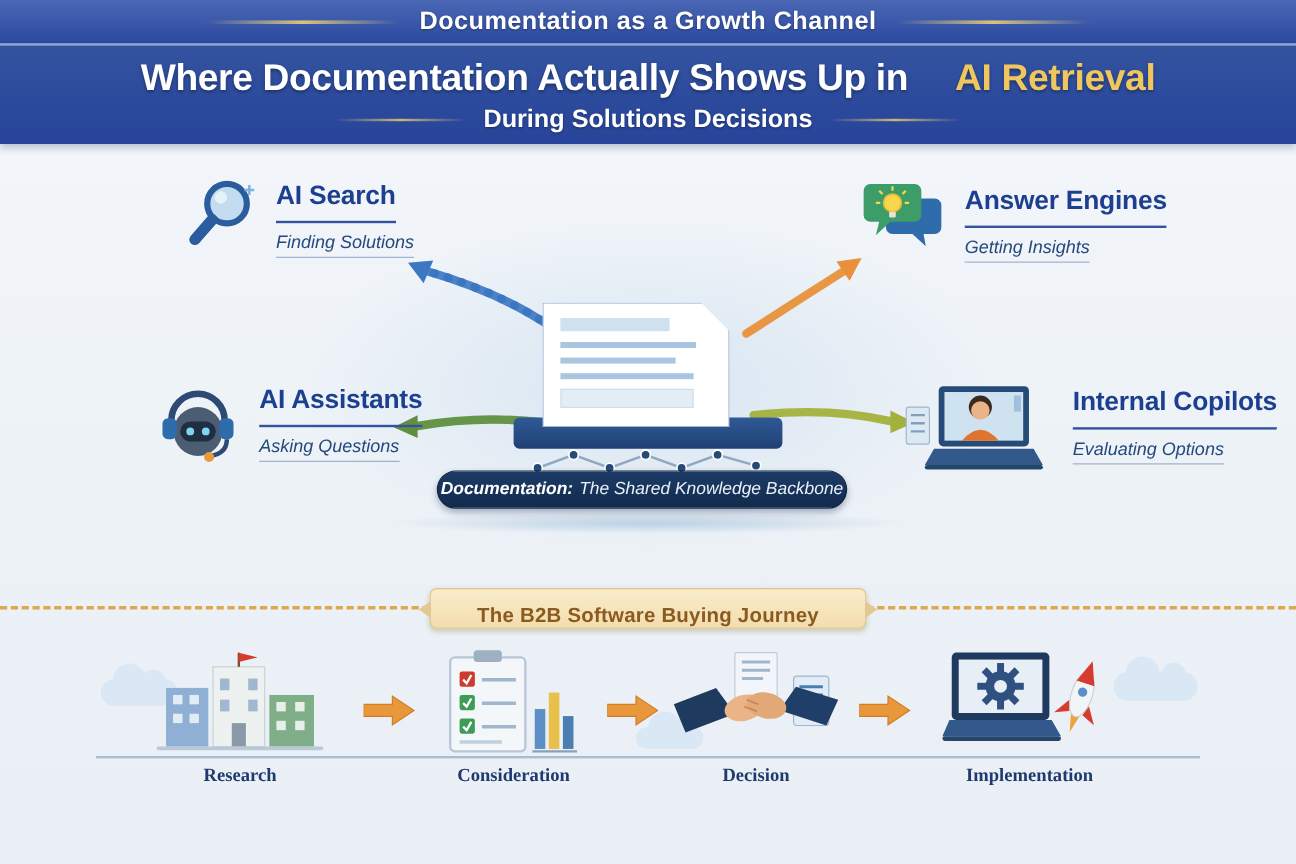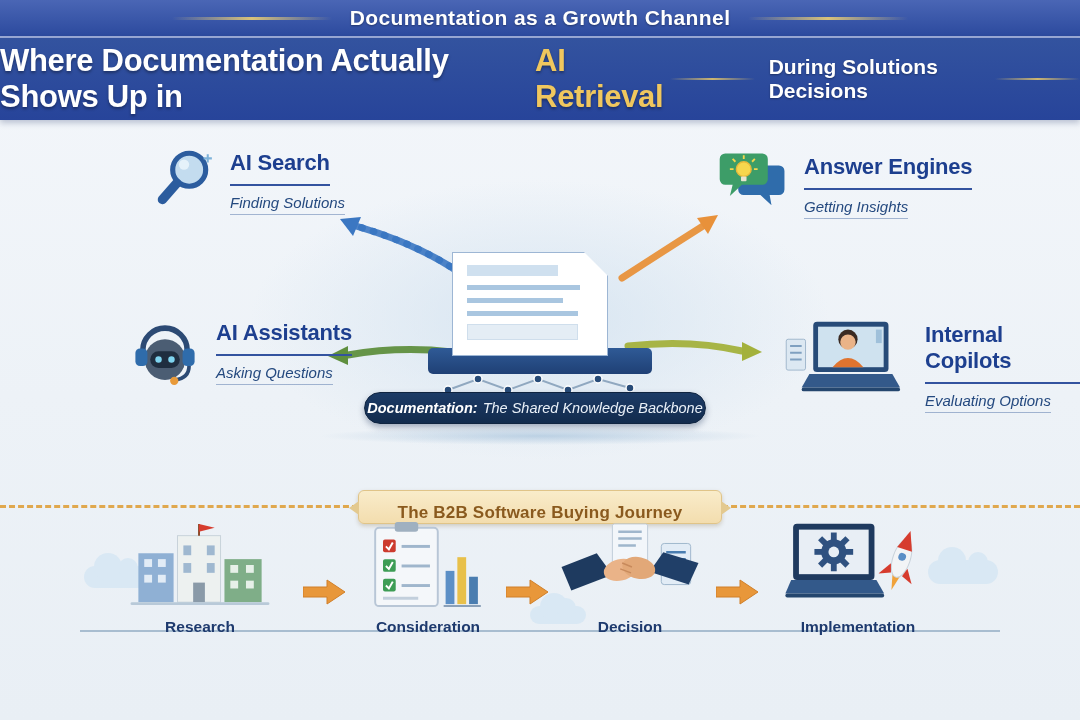--- a/index.html
+++ b/index.html
@@ -11,21 +11,21 @@
   .hdr-top { position: absolute; left: 0; top: 0; width: 1080px; height: 38px;
              background: linear-gradient(180deg, #4a66b5, #2c4a9e);
              display: flex; align-items: center; justify-content: center; gap: 18px;
              border-bottom: 2px solid rgba(255,255,255,.45); }
   .hdr-top .ttl { color: #ffffff; font-size: 21px; font-weight: bold; letter-spacing: .4px;
                   text-shadow: 0 1px 2px rgba(0,0,0,.35); }
   .rule-s { width: 160px; height: 3px; background: linear-gradient(90deg, rgba(255,255,255,0), #d9c27a, rgba(255,255,255,0)); }
 
   .hdr-main { position: absolute; left: 0; top: 38px; width: 1080px; height: 82px;
               background: linear-gradient(180deg, #33539f, #27449a);
-              display: flex; align-items: center; justify-content: center; gap: 5px;
+              display: flex; flex-direction: column; align-items: center; justify-content: center; gap: 5px;
               box-shadow: 0 3px 6px rgba(20,40,90,.25); }
   .hdr-line1 { display: flex; align-items: baseline; gap: 11px;
                font-size: 31px; font-weight: bold; letter-spacing: -.3px;
                text-shadow: 0 2px 3px rgba(0,0,0,.35); }
   .hdr-line1 .w { color: #ffffff; }
   .hdr-line1 .g { color: #f0c75e; margin-left: 28px; }
   .hdr-line2 { display: flex; align-items: center; gap: 14px; }
   .hdr-line2 .t { color: #ffffff; font-size: 21px; font-weight: bold;
                   text-shadow: 0 1px 2px rgba(0,0,0,.35); }
   .rule-xs { width: 110px; height: 2px; background: linear-gradient(90deg, rgba(255,255,255,0), #cdb670, rgba(255,255,255,0)); }
@@ -75,21 +75,21 @@
               border-radius: 6px; display: flex; align-items: flex-end; justify-content: center;
               box-shadow: 0 2px 4px rgba(120,90,40,.25); }
   .j-banner .t { color: #8a5a1e; font-size: 17px; font-weight: bold; letter-spacing: .2px; }
   .j-banner::before, .j-banner::after { content: ""; position: absolute; top: 10px; width: 0; height: 0;
               border-top: 7px solid transparent; border-bottom: 7px solid transparent; }
   .j-banner::before { left: -10px; border-right: 10px solid #e3c98f; }
   .j-banner::after  { right: -10px; border-left: 10px solid #e3c98f; }
 
   .j-line { position: absolute; left: 80px; top: 630px; width: 920px; height: 2px;
             background: #a8bdd0; z-index: 1; }
-  .stage { position: absolute; top: 518px; width: 190px; height: 122px; text-align: center; z-index: 2; }
+  .stage { position: absolute; top: 538px; width: 190px; height: 122px; text-align: center; z-index: 2; font-family: Liberation Serif, serif; }
   .stage .ic { height: 92px; display: flex; align-items: flex-end; justify-content: center; }
   .stage .lbl { position: absolute; left: 0; top: 100px; width: 100%;
                 font-size: 15.5px; font-weight: bold; color: #1e3a6e; }
   .j-arrow { position: absolute; top: 578px; width: 44px; height: 28px; z-index: 2; }
 
   .cloud { position: absolute; background: #d9e8f4; border-radius: 20px; z-index: 0; }
   .cloud::before { content: ""; position: absolute; left: 10px; top: -13px; width: 28px; height: 28px;
                    background: #d9e8f4; border-radius: 50%; }
   .cloud::after { content: ""; position: absolute; right: 10px; top: -8px; width: 20px; height: 20px;
                   background: #d9e8f4; border-radius: 50%; }
@@ -183,21 +183,21 @@
         <path d="M66 53 q0 13 -15 15" stroke="#2c4a74" stroke-width="4" fill="none"></path>
         <circle cx="50" cy="69" r="4.5" fill="#e89a3a"></circle>
       </svg>
     </span>
     <div class="q-text">
       <div><span class="q-title">AI Assistants</span></div>
       <div><span class="q-sub">Asking Questions</span></div>
     </div>
   </div>
 
-  <div class="quad" style="left:783px; top:318px;">
+  <div class="quad" style="left:752px; top:318px;">
     <span class="q-icon">
       <svg width="128" height="82" viewBox="0 0 130 85">
         <rect x="2" y="22" width="20" height="32" rx="2" fill="#dce8f2" stroke="#9fb6cc"></rect>
         <path d="M6 29 h12 M6 36 h12 M6 43 h12" stroke="#7fa0c0" stroke-width="2"></path>
         <rect x="30" y="4" width="78" height="52" rx="4" fill="#274b78"></rect>
         <rect x="35" y="9" width="68" height="42" fill="#cfe2ef"></rect>
         <rect x="95" y="12" width="6" height="14" fill="#9fc0da"></rect>
         <circle cx="66" cy="22" r="10" fill="#3a2a22"></circle>
         <circle cx="66" cy="25" r="8" fill="#eab388"></circle>
         <path d="M50 51 Q66 32 82 51 Z" fill="#e0742f"></path>

